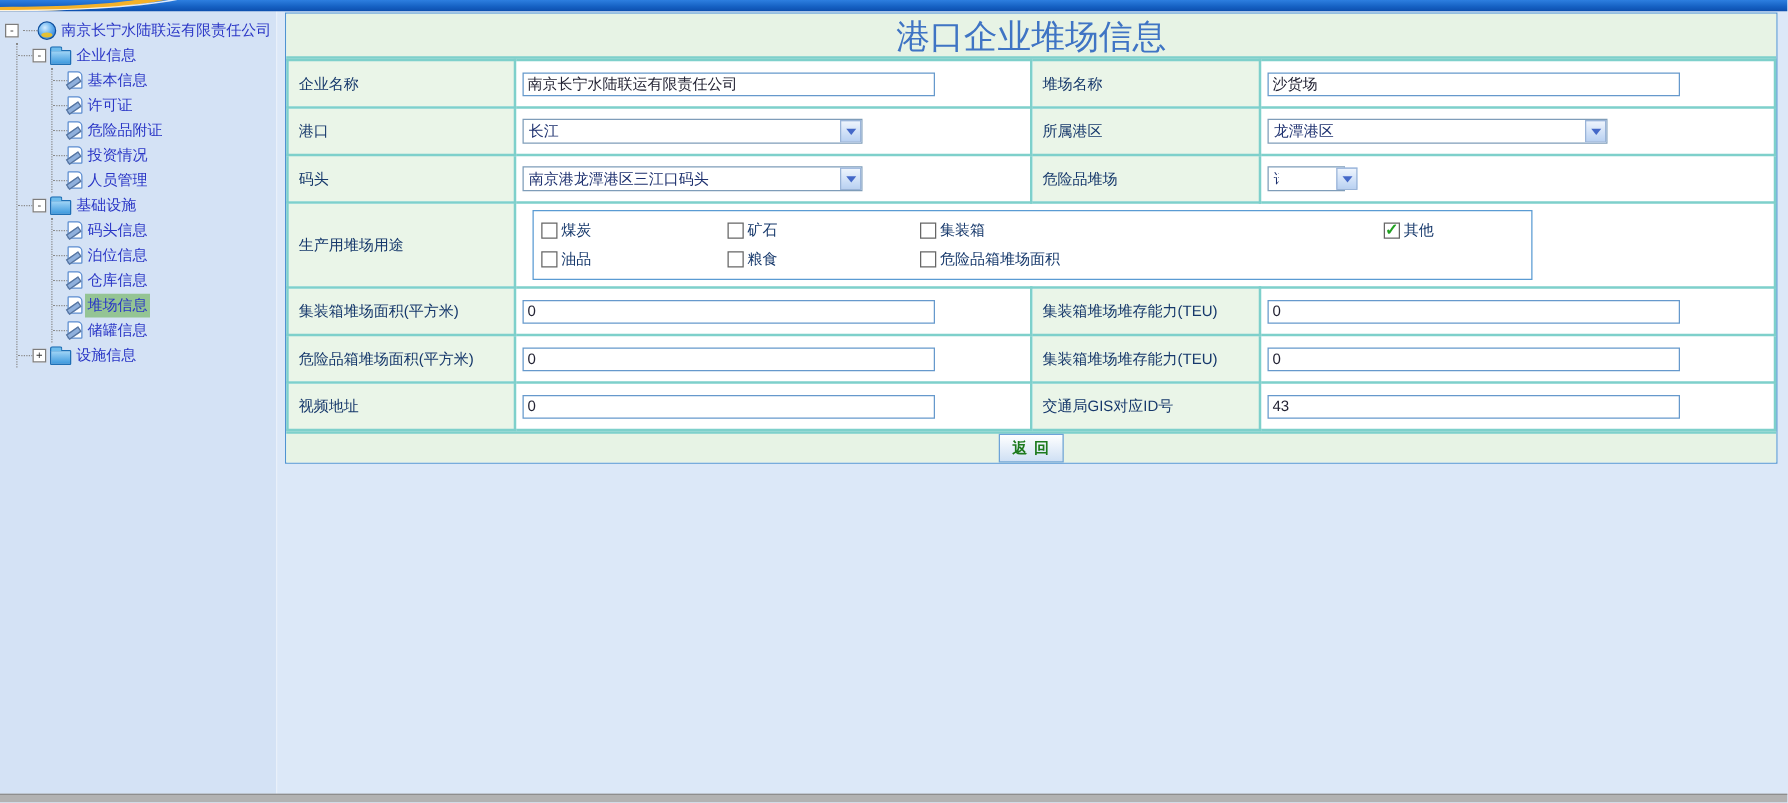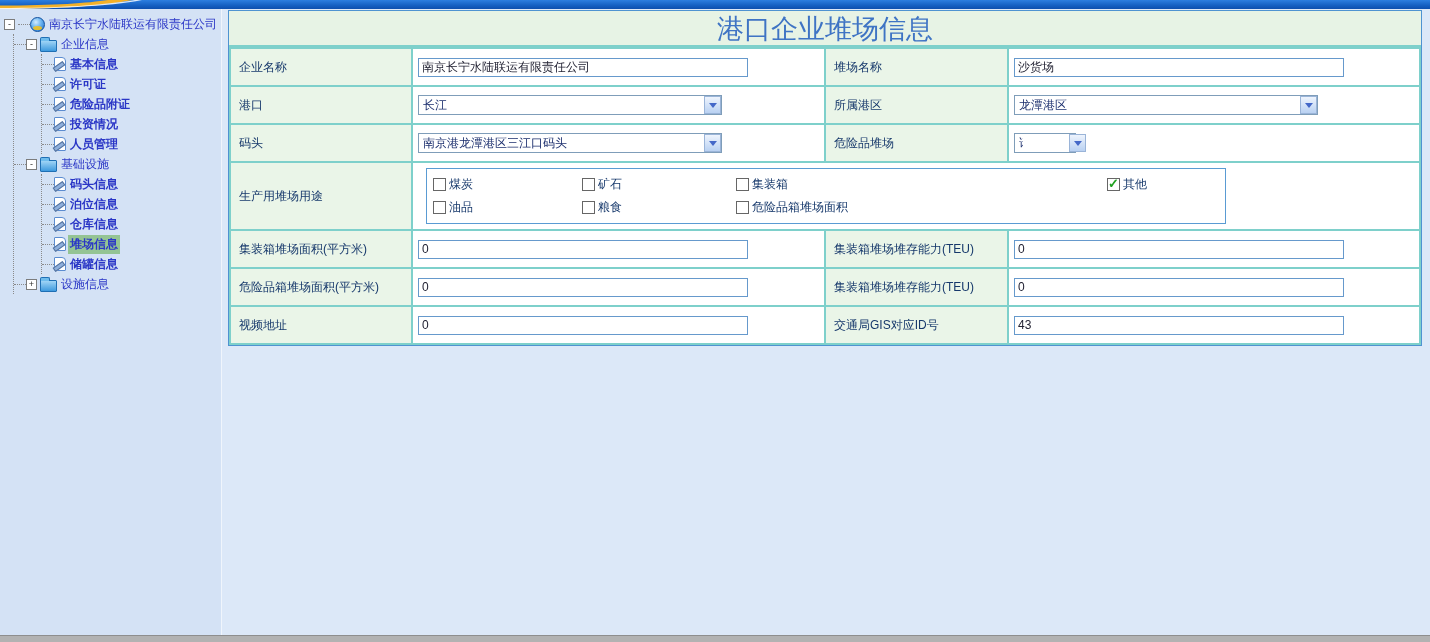--- a/index.html
+++ b/index.html
@@ -20,21 +20,21 @@
   .main { flex:1 1 auto; background:#dce8f8; padding:1px 24px 0 6px; overflow:hidden; }
 
   
   .tree { color:#2a36c6; white-space:nowrap; }
   .tnode { height:20px; display:flex; align-items:center; cursor:default; }
   .dash { width:12px; height:0; border-top:1px dotted #8a8a8a; flex:0 0 auto; }
   .expander { width:11px; height:11px; flex:0 0 auto; background:#fff; border:1px solid #7c7c7c;
               font-size:9px; line-height:8px; text-align:center; color:#333; margin-right:3px; }
   .branch { border-left:1px dotted #8a8a8a; }
   .b1 { margin-left:9px; }
-  .b2 { margin-left:27px;font-weight:bold; }
+  .b2 { margin-left:27px; }
   .tlabel { padding:1px 2px; }
   .tnode.selected .tlabel { background:#94c494;text-align:center; }
 
   .icon { display:inline-block; flex:0 0 auto; margin-right:2px; }
   .globe { width:15px; height:15px; border-radius:50%;
            background:radial-gradient(circle at 38% 32%, #d3ecff 0%, #6ab4f0 45%, #1868c8 100%);
            border:1px solid #0e4f9e; position:relative; }
   .globe::after { content:""; position:absolute; left:2px; bottom:1px; width:9px; height:4px;
                   background:#f2c21f; border-radius:50%; opacity:.9; }
   .folder { width:17px; height:12px; background:linear-gradient(#9fd4f6,#3e9ade);
@@ -54,21 +54,21 @@
                 border-bottom:2px solid #7ed0cb; }
   table { width:100%; border-collapse:collapse; table-layout:fixed; }
   td { border:2px solid #7ed0cb; height:38px; overflow:hidden; }
   td.lbl { background:#eaf5e8; color:#16386b; padding-left:8px; }
   td.fld { background:#fff; padding-left:5px; }
   td.cbx-cell { height:68px; }
 
   input.tin { width:330px; height:19px; border:1px solid #6699cc; color:#222233;
               font-size:12px; font-family:"Liberation Sans", sans-serif; padding:1px 3px; background:#fff; }
 
-  .fselect { width:304px; height:20px; border:1px solid #7f9db9; background:#fff;
+  .fselect { width:272px; height:20px; border:1px solid #7f9db9; background:#fff;
              display:inline-flex; align-items:center; vertical-align:middle; }
   .fselect .stext { flex:1 1 auto; padding:0 4px; color:#1c2f6e; overflow:hidden; white-space:nowrap; }
   .fselect .sarrow { width:17px; height:18px; flex:0 0 auto; border:1px solid #9ab4d8;
                      background:linear-gradient(#eef4fd,#b9d1f2); display:flex;
                      align-items:center; justify-content:center; }
   .fselect .sarrow::after { content:""; border:4px solid transparent; border-top:5px solid #4468c8;
                             margin-top:4px; }
   .fselect.small { width:62px;gap:46px; }
 
   .cbx-box { width:800px; height:56px; margin:5px 16px 5px 8px; border:1px solid #5a9bd3;
@@ -303,19 +303,22 @@
           <tr>
             <td class="lbl">视频地址</td>
             <td class="fld"><input class="tin" type="text" value="0" style=""></td>
             <td class="lbl">交通局GIS对应ID号</td>
             <td class="fld"><input class="tin" type="text" value="43" style=""></td>
           </tr>
 
         </tbody>
           </table>
 
+        <div class="btn-row">
+          <button class="back-btn">返 回</button>
+        </div>
 
       </div>
     </main>
   </div>
 
   <div class="bottombar"></div>
 </div>
 
 </body></html>

